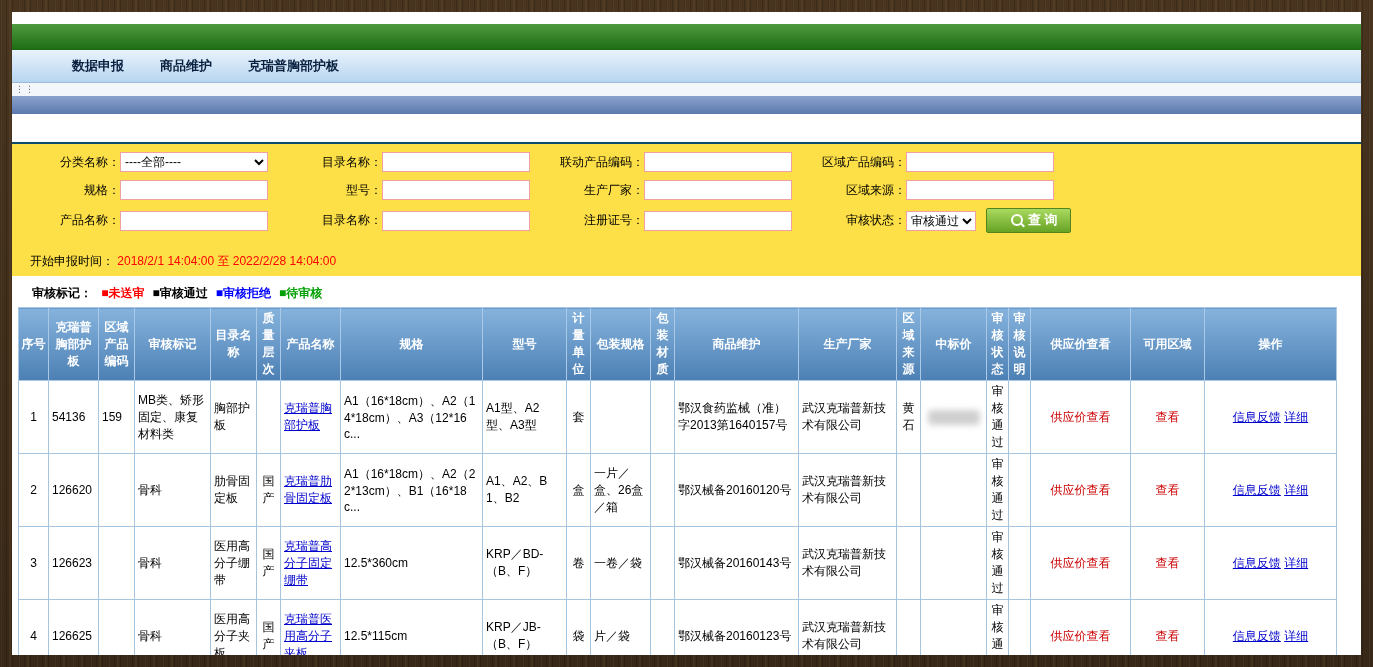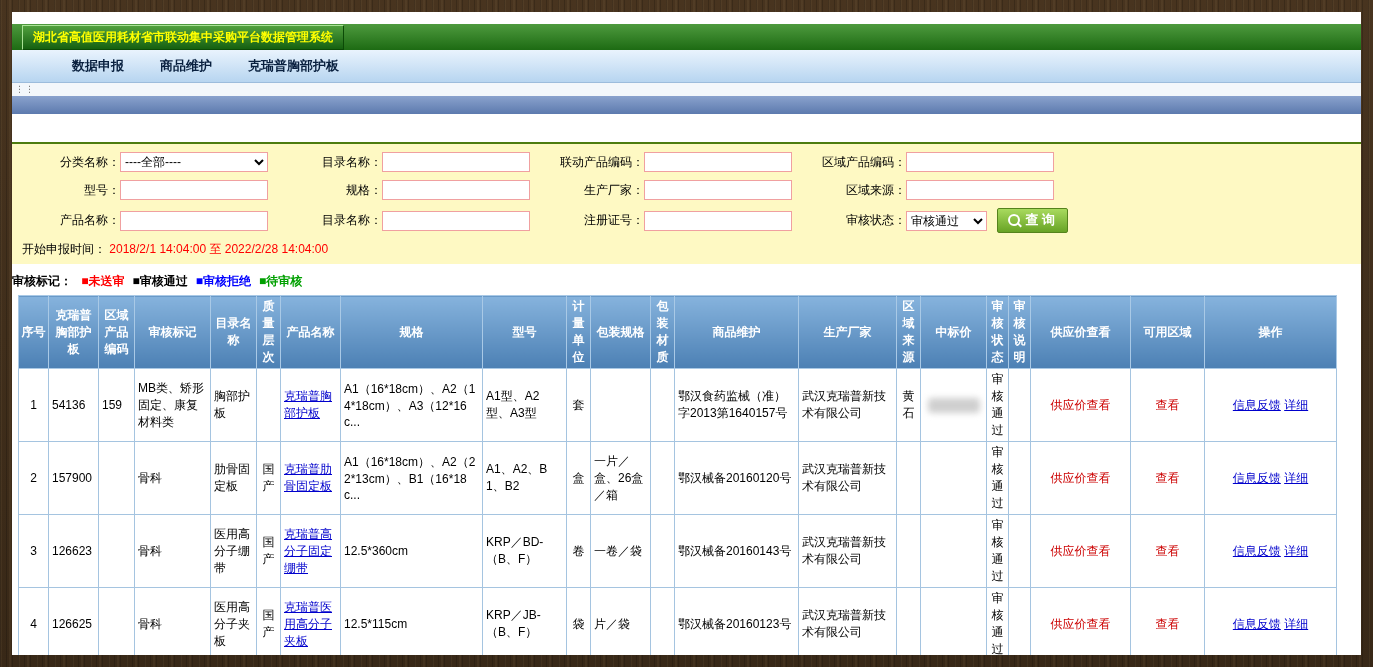--- a/index.html
+++ b/index.html
@@ -29,59 +29,58 @@
   .splitter-strip{height:13px;background:#f3f7fb;display:flex;align-items:center;}
   .dots{color:#777;font-size:9px;line-height:9px;margin-left:3px;letter-spacing:1px;}
 
   .slate-bar{height:18px;background:linear-gradient(#8aa2cd,#5d7aae);}
 
   .content{padding-top:28px;}
   .tab-row{padding-left:10px;}
   .tab{display:inline-block;background:#4f81bd;color:#fff;font-size:12px;font-weight:bold;
     padding:5px 22px 4px 12px;clip-path:polygon(0 0,calc(100% - 14px) 0,100% 100%,0 100%);}
 
-  .form-area{background:#fef9c3;border-top:2px solid #4d7c0f;padding:8px 0 6px 0;}
+  .form-area{background:#fde047;border-top:2px solid #0c4a6e;padding:8px 0 6px 0;}
   #form-fields{display:grid;grid-template-columns:repeat(4,262px);row-gap:8px;padding-left:8px;}
   .field{display:flex;align-items:center;}
   .f-label{width:100px;text-align:right;font-size:12px;color:#000;flex:none;white-space:nowrap;}
   .f-input{width:148px;height:20px;border:1px solid #f0a0a0;font-size:12px;background:#fff;
     box-sizing:border-box;padding:0 2px;}
   select.f-input{padding:0;}
   .search-btn{margin-left:10px;background:linear-gradient(#a8da5e,#68a325);border:1px solid #55831c;
-    color:#fff;font-weight:bold;font-size:13px;padding:2px 12px 3px 10px;border-radius:2px;
+    color:#fff;font-weight:bold;font-size:13px;padding:2px 12px 3px 24px;border-radius:2px;
     display:inline-flex;align-items:center;gap:5px;cursor:pointer;white-space:nowrap;}
   .mag{width:8px;height:8px;border:2px solid #fff;border-radius:50%;position:relative;display:inline-block;}
   .mag::after{content:"";position:absolute;width:5px;height:2px;background:#fff;
     transform:rotate(45deg);right:-4px;bottom:-2px;}
 
-  .date-row{padding-left:10px;font-size:12px;margin-top:8px;}
+  .date-row{padding-left:18px;font-size:12px;margin-top:20px;}
   .date-label{color:#000;}
   .date-value{color:#ff0000;}
 
-  .legend{padding-left:0;font-size:12px;margin:9px 0 5px 0;}
+  .legend{padding-left:20px;font-size:12px;margin:9px 0 5px 0;}
   .legend-label{font-weight:bold;color:#000;margin-right:6px;}
   .legend-item{margin-right:8px;font-weight:bold;}
 
   table{border-collapse:collapse;table-layout:fixed;margin-left:6px;font-size:12px;}
   th{background:linear-gradient(#86b3dd,#4c80b4);color:#fff;border:1px solid #a9c9e6;
     font-weight:bold;padding:2px;word-break:break-all;text-align:center;height:58px;font-size:12px;}
   td{border:1px solid #a5c4e0;padding:2px 3px;word-break:break-all;vertical-align:middle;
     height:60px;background:#fff;color:#000;}
   td.center{text-align:center;}
   a.link-blue{color:#0000cc;text-decoration:underline;cursor:pointer;}
   a.link-red{color:#cc0000;text-decoration:none;cursor:pointer;}
   .blur-patch{width:52px;height:15px;background:#cfcfcf;filter:blur(3px);border-radius:4px;margin:2px auto;}
 </style>
 </head>
 <body>
 
 <div class="page">
 
   <div class="topbar">
-    <div class="title-btn">湖北省高值医用耗材省市联动集中采购平台数据管理系统</div>
   </div>
 
   <div class="menubar" id="menubar">
       <span class="menu-item">数据申报</span>
       <span class="menu-item">商品维护</span>
       <span class="menu-item">克瑞普胸部护板</span>
     </div>
 
   <div class="splitter-strip">
     <span class="dots">⋮⋮</span>
@@ -104,25 +103,25 @@
           </div>
           <div class="field">
             <label class="f-label">联动产品编码：</label>
             <input class="f-input" style="">
           </div>
           <div class="field">
             <label class="f-label">区域产品编码：</label>
             <input class="f-input" style="">
           </div>
           <div class="field">
+            <label class="f-label">规格：</label>
+            <input class="f-input" style="">
+          </div>
+          <div class="field">
             <label class="f-label">型号：</label>
-            <input class="f-input" style="">
-          </div>
-          <div class="field">
-            <label class="f-label">规格：</label>
             <input class="f-input" style="">
           </div>
           <div class="field">
             <label class="f-label">生产厂家：</label>
             <input class="f-input" style="">
           </div>
           <div class="field">
             <label class="f-label">区域来源：</label>
             <input class="f-input" style="">
           </div>
@@ -227,21 +226,21 @@
               <div class="blur-patch"></div>
             </td>
             <td class="center">审核通过</td>
             <td class="center"></td>
             <td class="center"><a class="link-red" href="#">供应价查看</a></td>
             <td class="center"><a class="link-red" href="#">查看</a></td>
             <td class="center"><a class="link-blue" href="#">信息反馈</a> <a class="link-blue" href="#">详细</a></td>
           </tr>
           <tr>
             <td class="center">2</td>
-            <td>157900</td>
+            <td>126620</td>
             <td></td>
             <td>骨科</td>
             <td>肋骨固定板</td>
             <td class="center">国产</td>
             <td><a class="link-blue" href="#">克瑞普肋骨固定板</a></td>
             <td>A1（16*18cm）、A2（22*13cm）、B1（16*18c...</td>
             <td>A1、A2、B1、B2</td>
             <td class="center">盒</td>
             <td>一片／盒、26盒／箱</td>
             <td class="center"></td>

